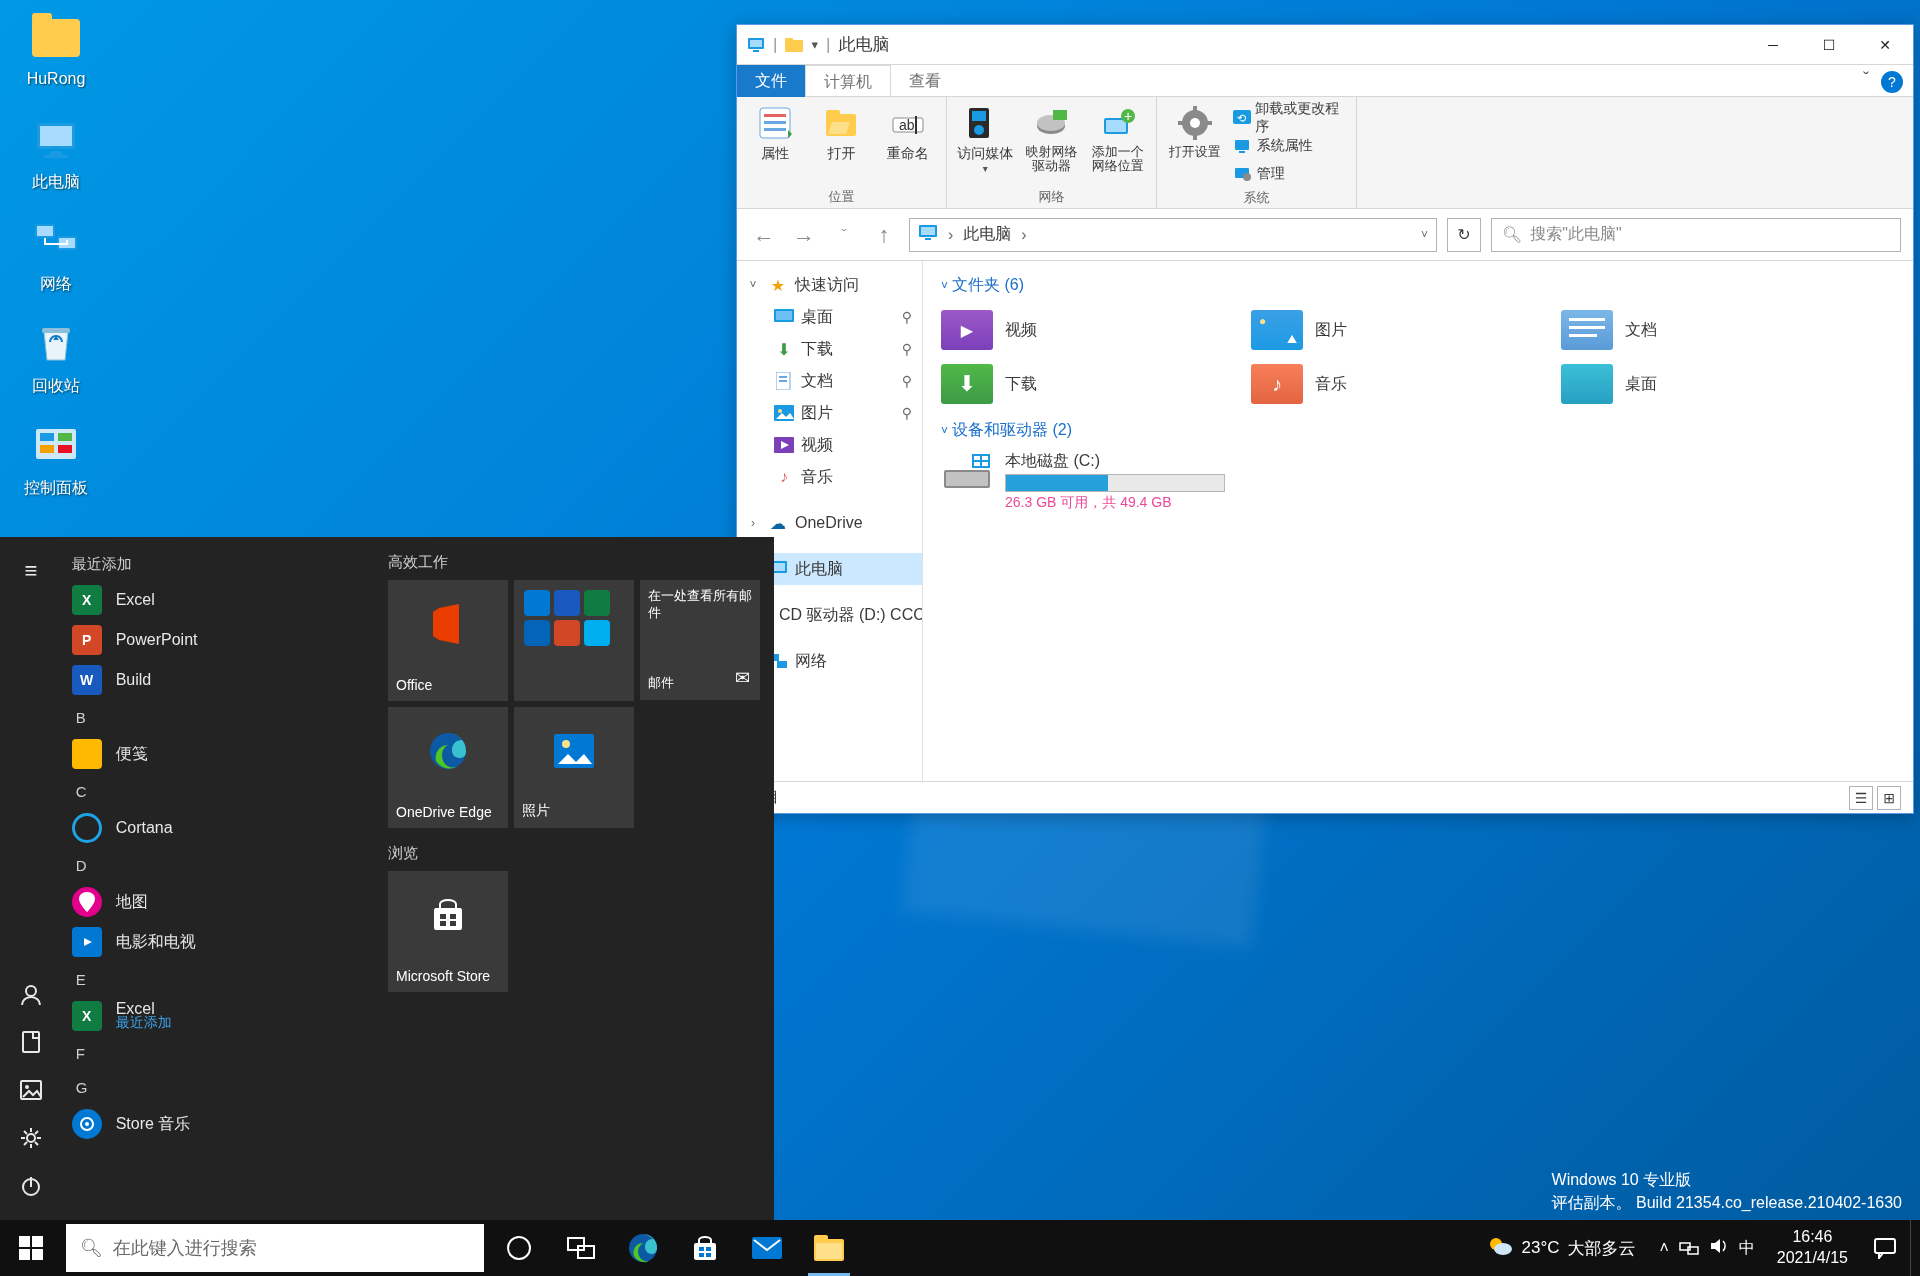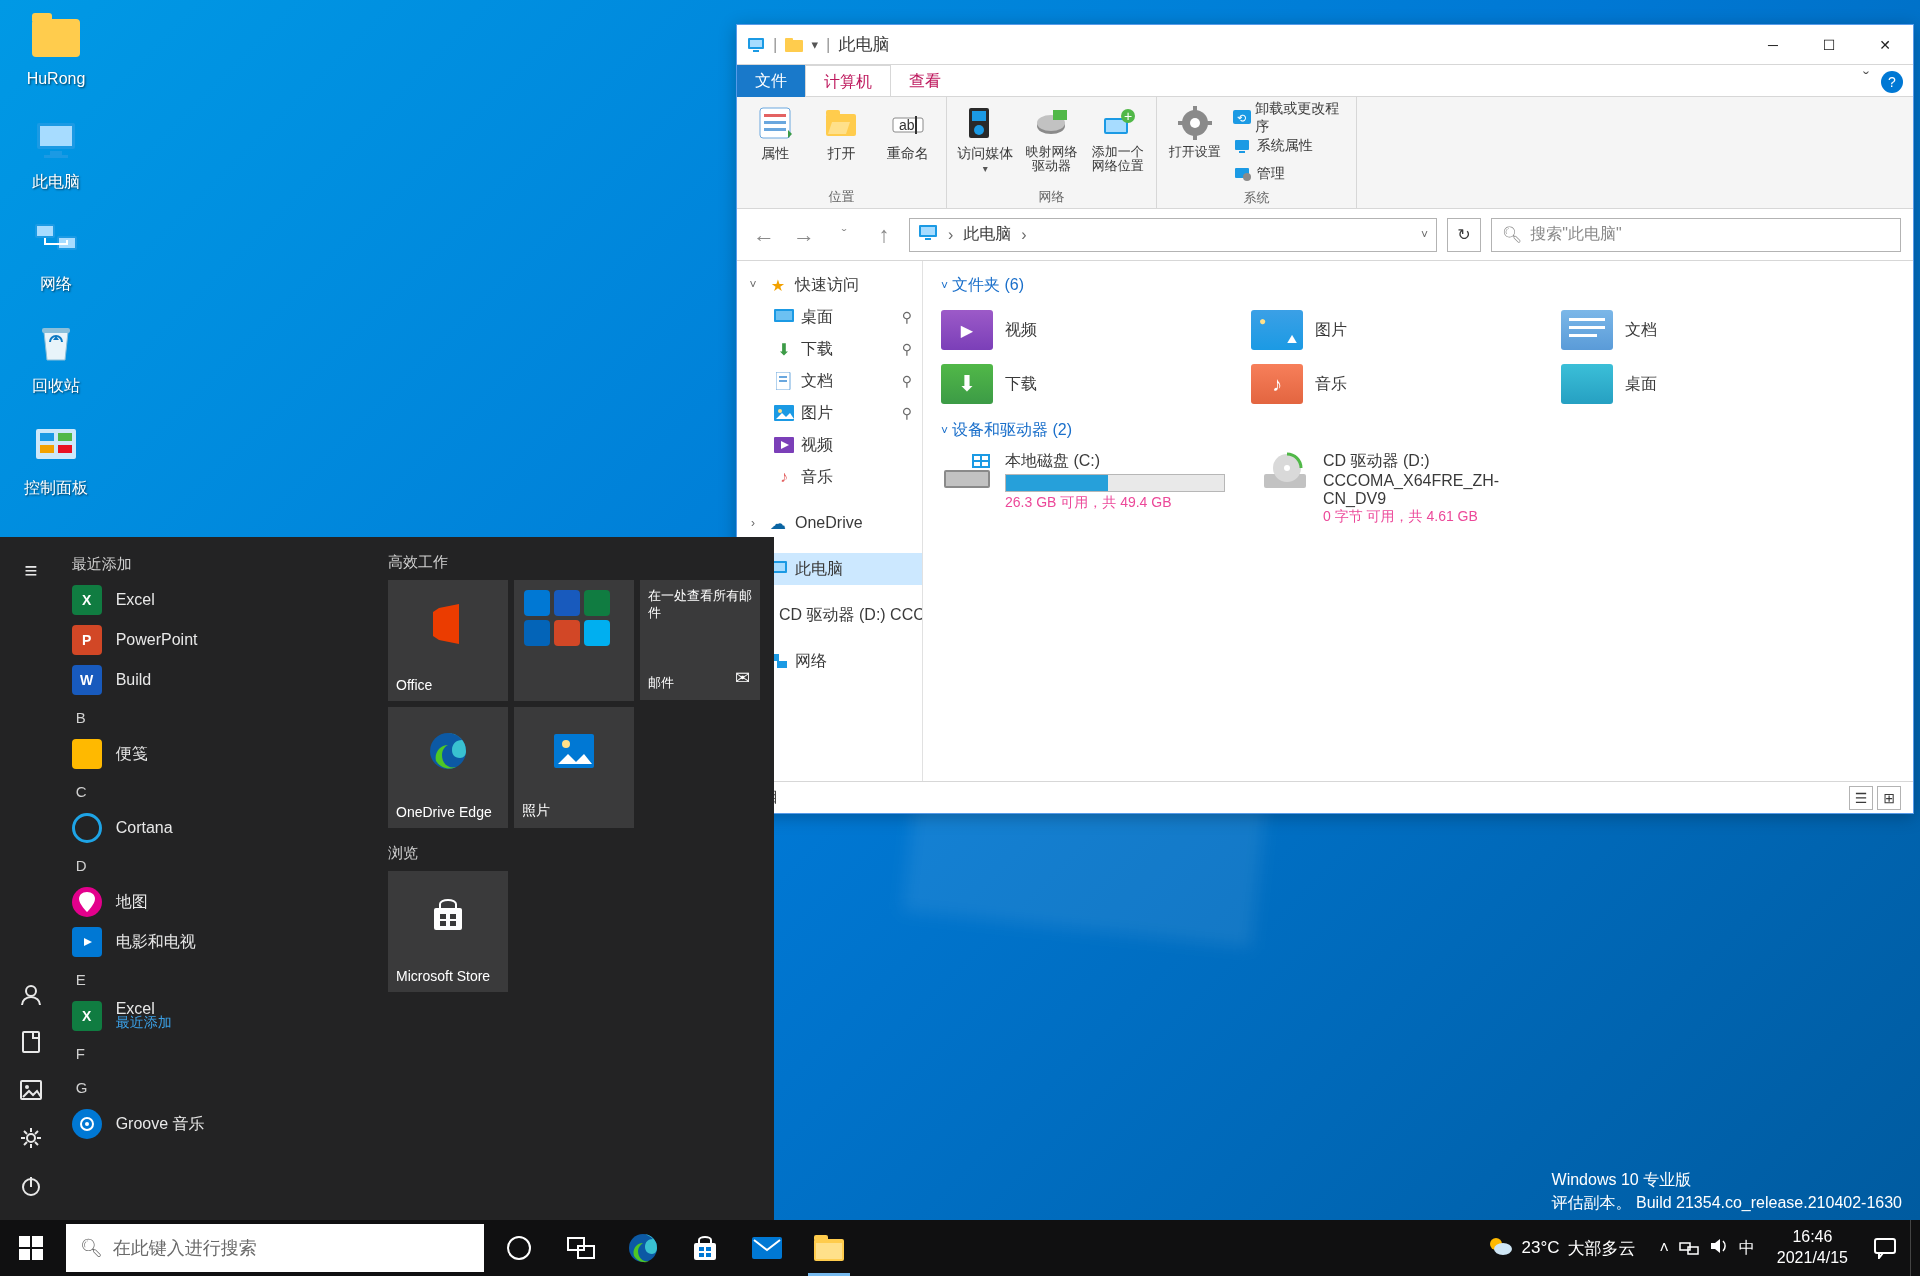--- a/index.html
+++ b/index.html
@@ -14,21 +14,21 @@
 .watermark{position:absolute;right:18px;bottom:62px;text-align:left;color:#fff;font-size:16px;line-height:1.4}
 
 .explorer{position:absolute;left:736px;top:24px;width:1178px;height:790px;background:#fff;border:1px solid #579be9;box-shadow:0 3px 16px rgba(0,0,0,.25)}
 .ex-titlebar{height:40px;background:#fff;display:flex;align-items:center;position:relative;border-bottom:1px solid #d7d7d7}
 .ex-tl{display:flex;align-items:center;gap:8px;padding-left:10px;font-size:17px;color:#3a3a3a}
 .ex-tl .q{width:18px;height:18px;display:flex;align-items:center;justify-content:center;color:#0078d4}
 .ex-wbtns{position:absolute;right:0;top:0;display:flex}
 .ex-wbtns div{width:56px;height:40px;display:flex;align-items:center;justify-content:center;font-size:14px;color:#222}
 
 .rtabs{height:32px;background:#fff;display:flex;align-items:center;border-bottom:1px solid #d7d7d7;position:relative}
-.rtab{padding:0 18px;height:32px;line-height:32px;font-size:16px;color:#be185d}
+.rtab{padding:0 18px;height:32px;line-height:32px;font-size:16px;color:#737373}
 .rtab.active{background:#1979ca;color:#fff}
 .rtabs .help{position:absolute;right:10px;top:6px;width:22px;height:22px;border-radius:11px;background:#0078d4;color:#fff;font-size:14px;display:flex;align-items:center;justify-content:center}
 .rtabs .col{position:absolute;right:44px;top:4px;color:#555;font-size:18px}
 
 .ribbon{height:112px;background:#f5f5f5;display:flex;border-bottom:1px solid #d7d7d7}
 .rgroup{border-right:1px solid #d7d7d7;padding:6px 8px 2px;display:flex;flex-direction:column;justify-content:space-between}
 .rgrow{display:flex;gap:6px}
 .rbtn-lg{display:flex;flex-direction:column;align-items:center;width:64px;font-size:14px;color:#3a3a3a;text-align:center}
 .rbtn-lg .ric{width:40px;height:40px;margin-bottom:2px;display:flex;align-items:center;justify-content:center;font-size:30px}
 .rbtn-sm{display:flex;align-items:center;gap:4px;font-size:14px;color:#3a3a3a;height:26px;padding:0 2px}
@@ -514,35 +514,20 @@
                   </svg>
                 </div>
               <div class="dinfo">
                 <div>本地磁盘 (C:)</div>
                 <div class="bar">
                     <div class="barfill" style="width:47%"></div>
                   </div>
                 <div class="sub">26.3 GB 可用，共 49.4 GB</div>
               </div>
             </div>
-            <div class="ditem">
-              <div class="dic">
-                  <svg width="46" height="40">
-                    <rect x="2" y="22" width="42" height="14" rx="2" fill="#c2c2c2"></rect>
-                    <circle cx="25" cy="16" r="14" fill="#d9d9d9"></circle>
-                    <circle cx="25" cy="16" r="3" fill="#fff"></circle>
-                    <path d="M25 2 a14 14 0 0 1 14 14" fill="none" stroke="#51b848" stroke-width="3"></path>
-                  </svg>
-                </div>
-              <div class="dinfo">
-                <div>CD 驱动器 (D:)</div>
-                <div>CCCOMA_X64FRE_ZH-CN_DV9</div>
-                <div class="sub">0 字节 可用，共 4.61 GB</div>
-              </div>
-            </div>
           </div>
         </div>
       </div>
     </div>
 
     <div class="statusbar">
       <span>项目</span>
       <div class="viewbtns">
         <div>☰</div>
         <div>⊞</div>
@@ -654,21 +639,21 @@
       <div class="sm-letter">F</div>
 
       <div class="sm-letter">G</div>
       <div class="sm-item">
           <div class="aic" style="background:#0078d4;border-radius:50%">
             <svg width="14" height="14">
               <circle cx="7" cy="7" r="6" fill="none" stroke="#fff" stroke-width="2"></circle>
               <circle cx="7" cy="7" r="2" fill="#fff"></circle>
             </svg>
           </div>
-          <span>Groove 音乐</span>
+          <span>Store 音乐</span>
         </div>
     </div>
 
     <div class="sm-tiles">
       <div class="tile-group-h">高效工作</div>
       <div class="tiles-row">
         <div class="tile t-med">
           <div class="tic"><svg width="38" height="40">
                 <path d="M10 4 L30 0 v40 L10 36 L4 32 V8 z" fill="#eb3c00"></path>
               </svg></div>

